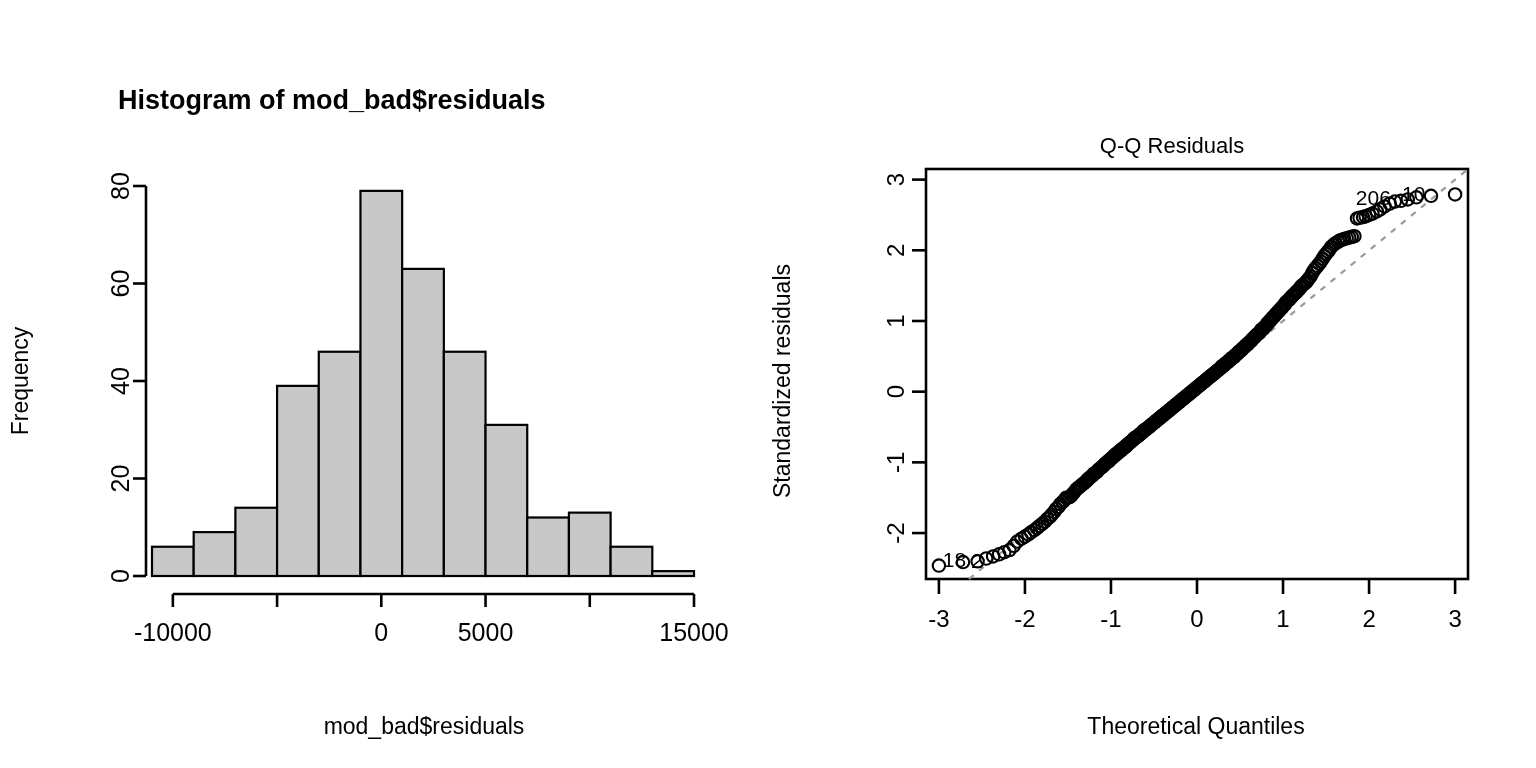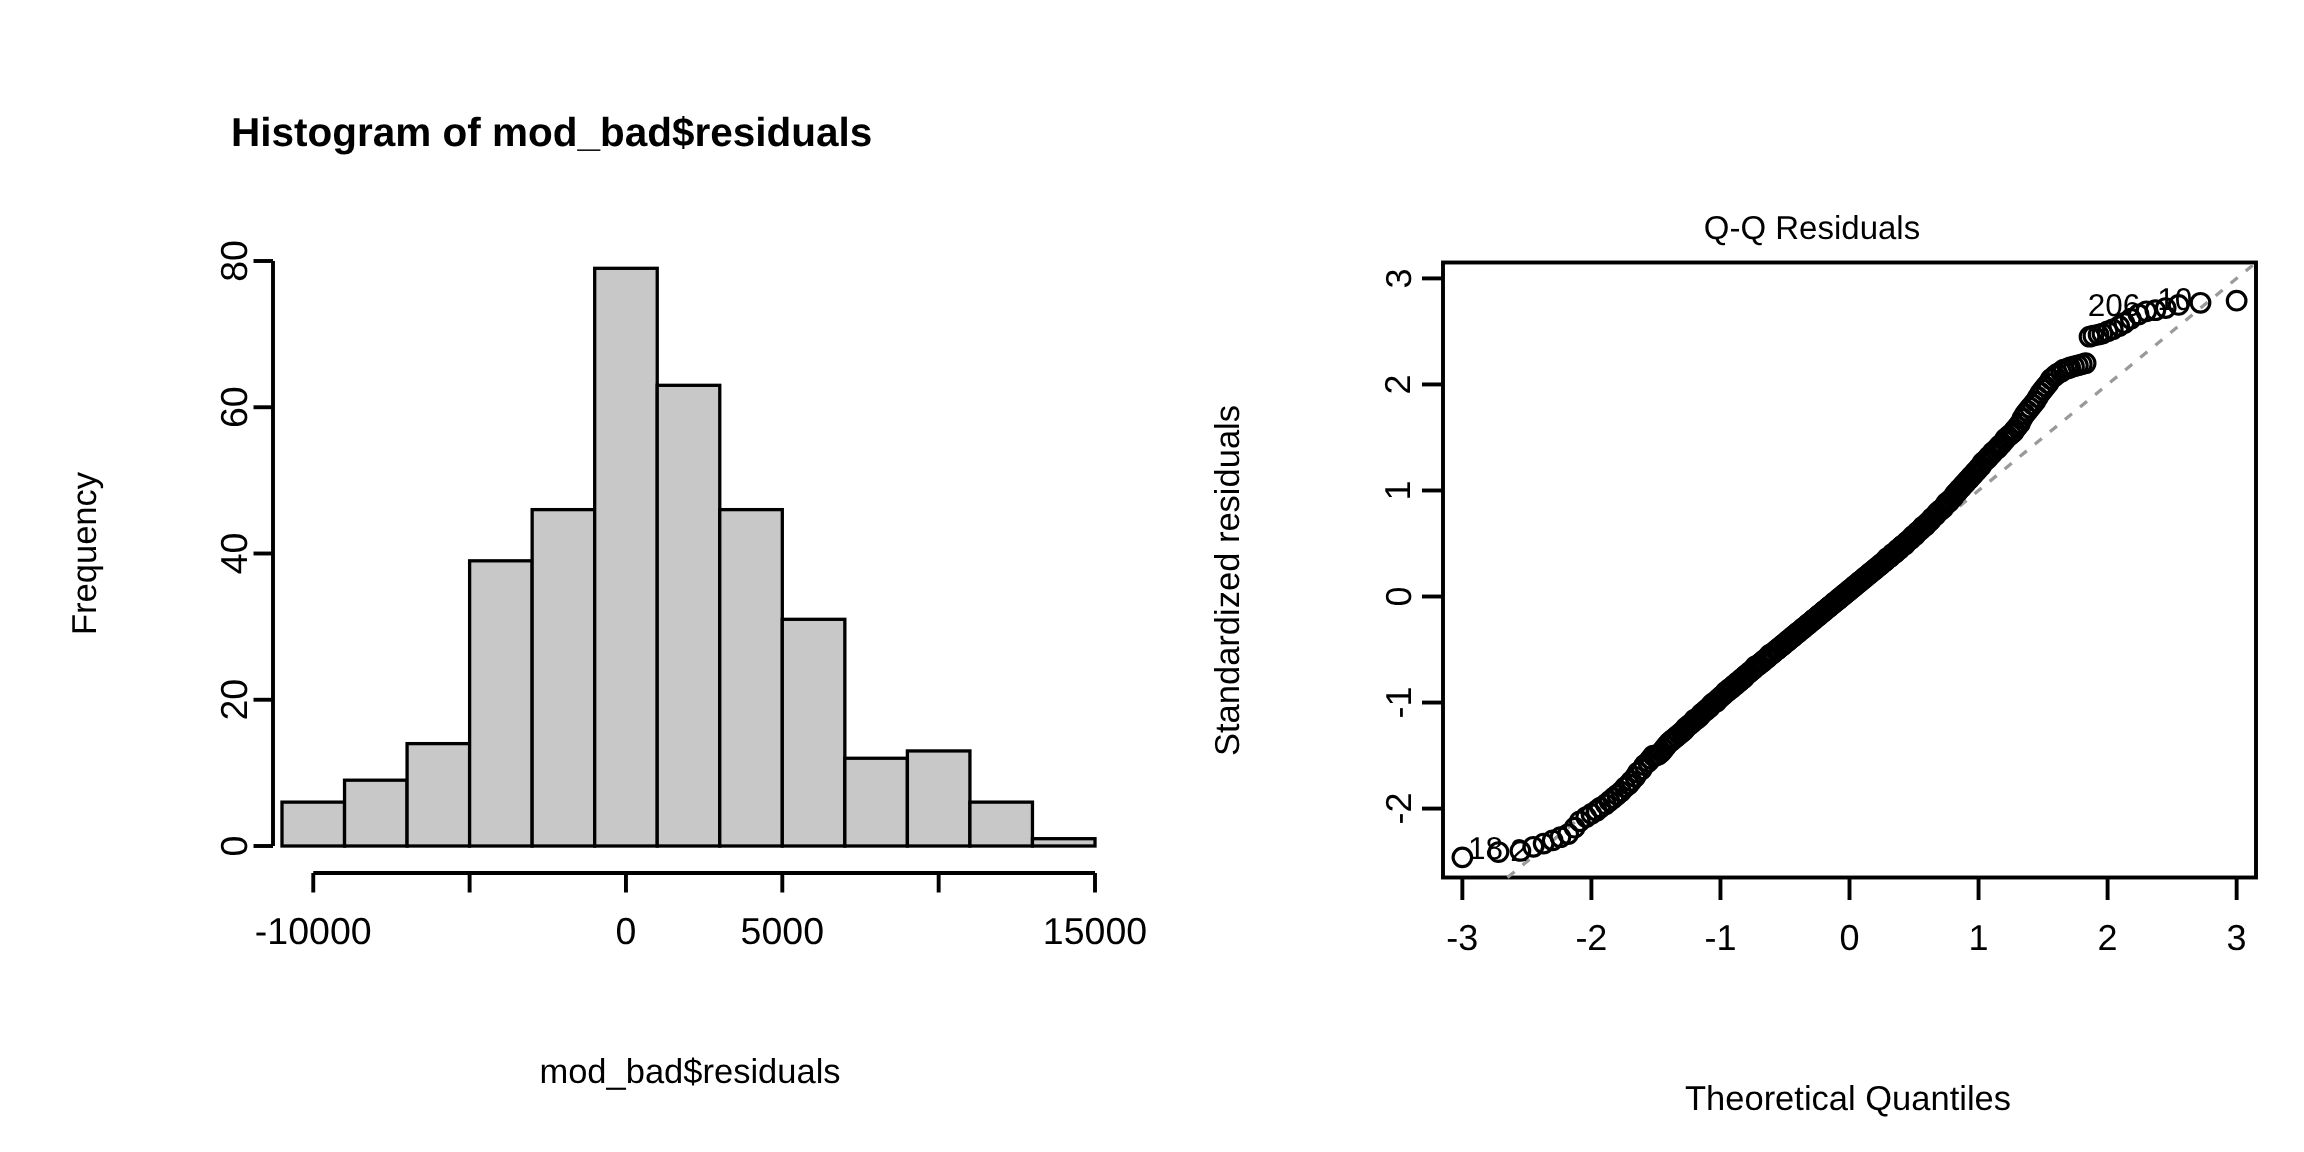--- a/index.html
+++ b/index.html
@@ -15,26 +15,25 @@
     position: relative;
   }
   #root {
     position: absolute;
     inset: 0;
     width: 1536px;
     height: 768px;
   }
   .panel {
     position: absolute;
-    top: 4px;
+    top: 16px;
     height: 544px;
-    padding-left: 36px;
   }
   #hist-panel { left: 0; width: 768px; }
-  #qq-panel   { left: 768px; width: 768px; margin-top: 18px; }
+  #qq-panel   { left: 768px; width: 768px; }
 
   svg { display: block; }
 
   .plot-title {
     font-family: "Liberation Sans", sans-serif;
     font-weight: bold;
     font-size: 27px;
     fill: #000000;
   }
   .plot-title-plain {

